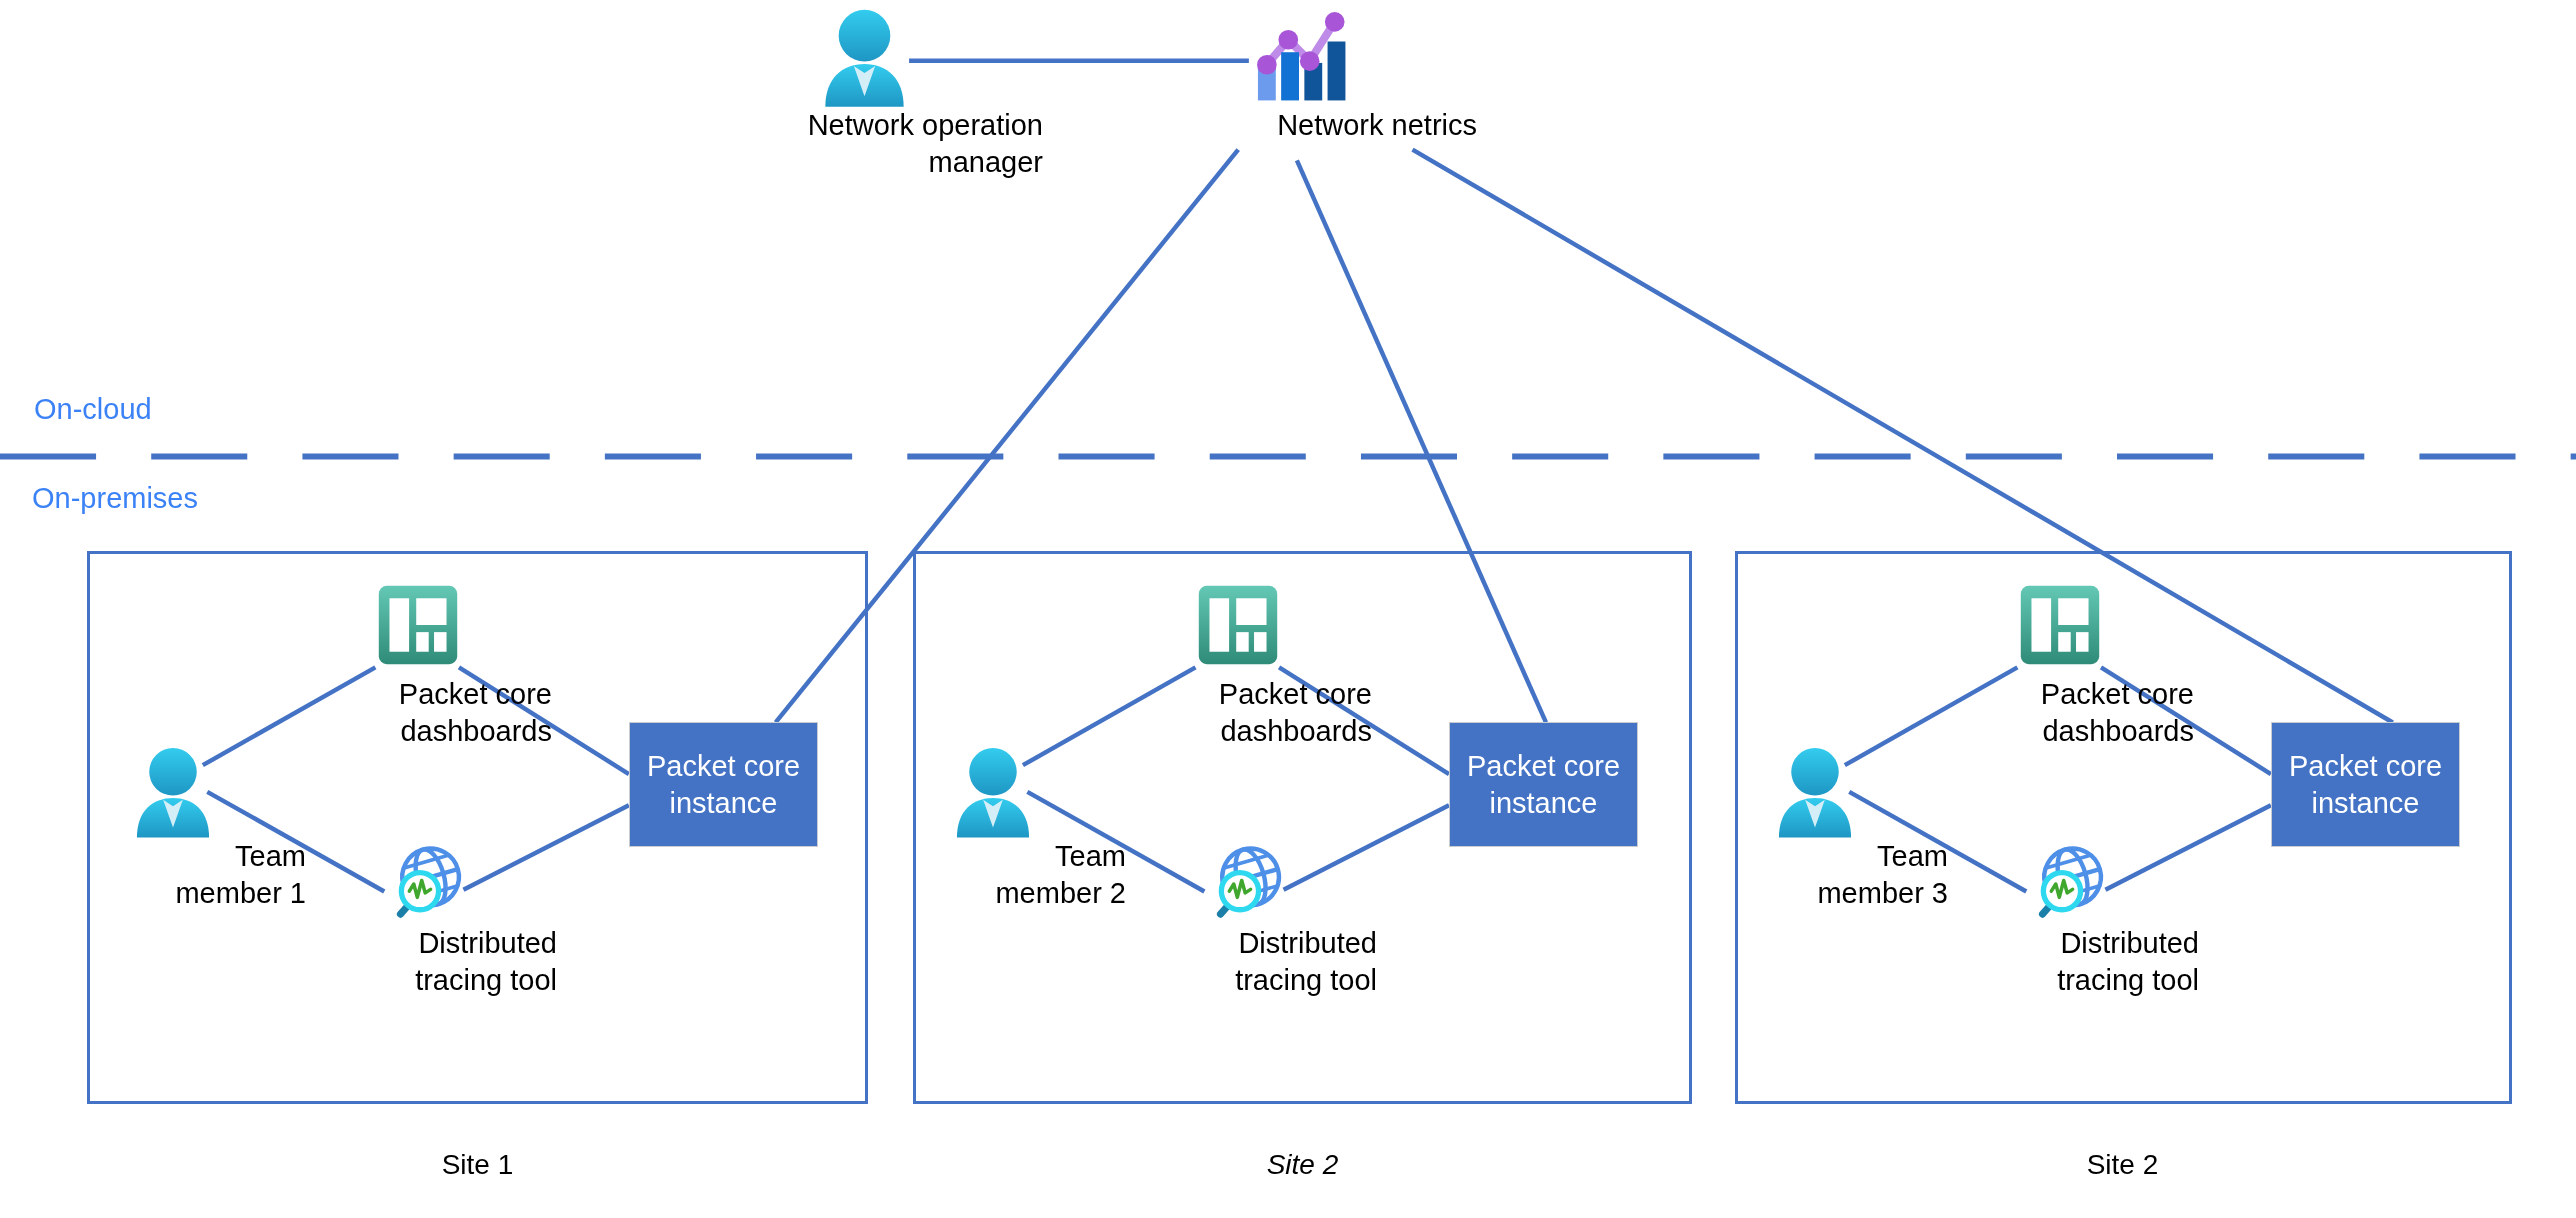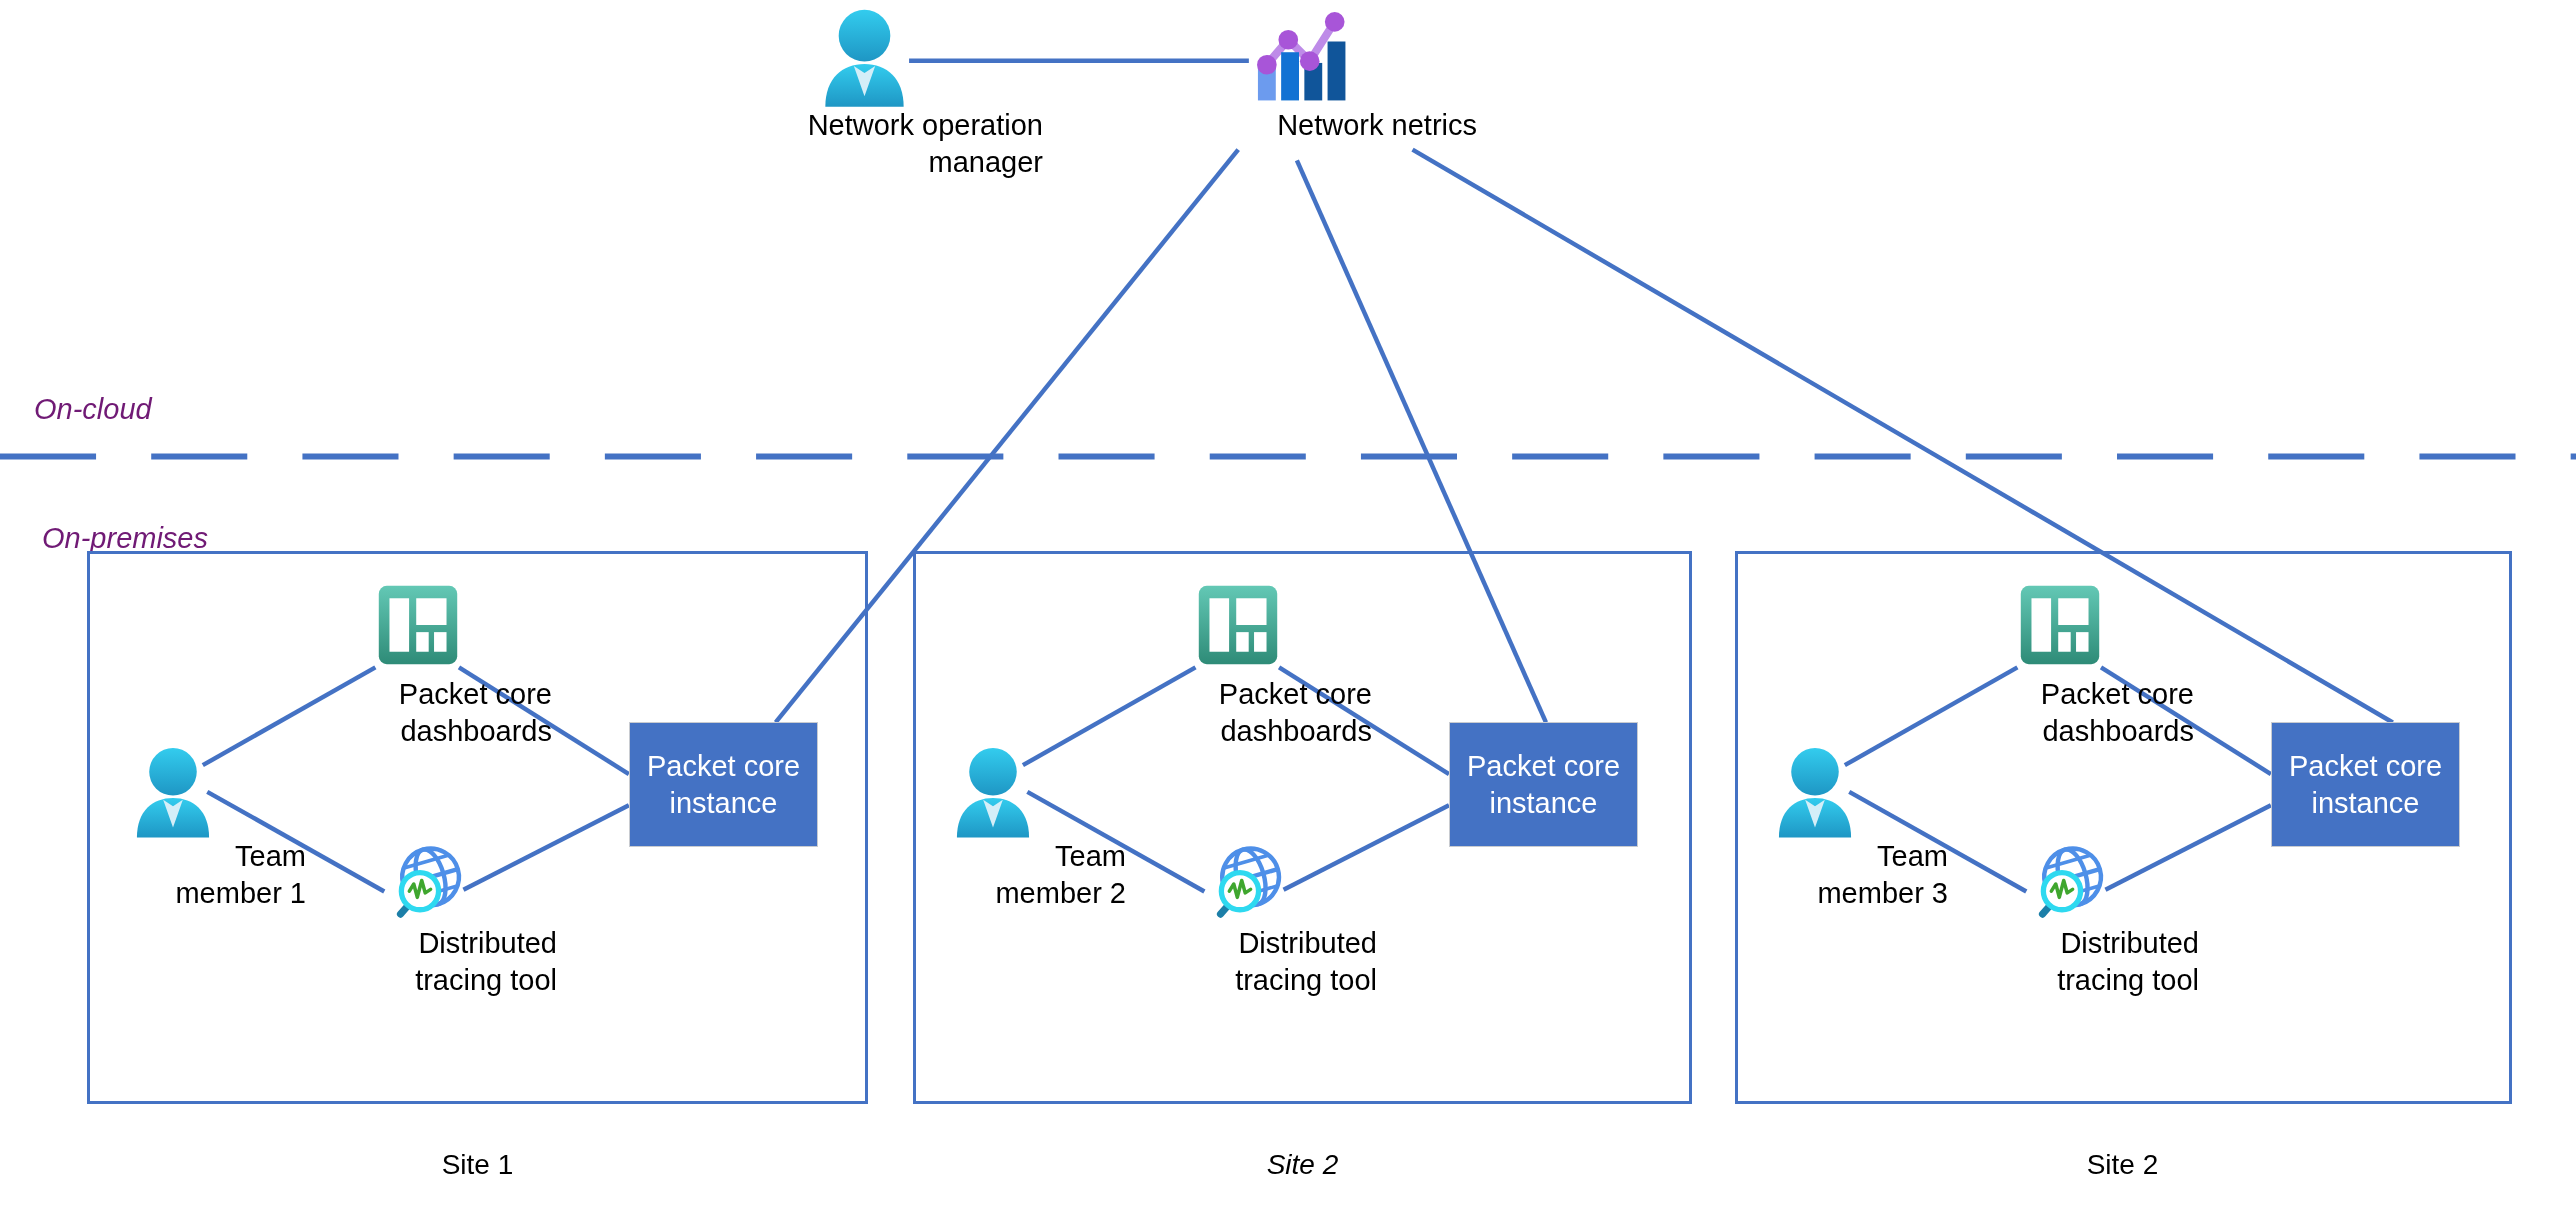--- a/index.html
+++ b/index.html
@@ -32,25 +32,24 @@
     position: absolute;
     text-align: right;
     color: #000000;
     font-size: 29px;
     line-height: 37px;
     white-space: pre-line;
     font-family: "Liberation Sans", sans-serif;
   }
   .zone-label {
     position: absolute;
-    color: #701a75;
+    color: #3b82f6;
     font-size: 29px;
     line-height: 36px;
     font-family: "Liberation Sans", sans-serif;
-    font-style: italic;
   }
   .site-box {
     position: absolute;
     border: 3.6px solid #4472C4;
     background: transparent;
     box-sizing: border-box;
   }
   .site-caption {
     position: absolute;
     text-align: center;
@@ -108,21 +107,21 @@
       <line x1="2074" y1="860" x2="2268" y2="750"></line>
       <line x1="2079" y1="890" x2="2278" y2="1002"></line>
       <line x1="2362" y1="750" x2="2553" y2="870"></line>
       <line x1="2367" y1="1000" x2="2553" y2="905"></line>
 
       <line x1="0" y1="513" x2="2896" y2="513" stroke-width="7" stroke-dasharray="108 62"></line>
     </g>
   </svg>
 
   <div class="zone-label" style="left:34px; top:391px;">On-cloud</div>
-  <div class="zone-label" style="left:42px; top:480px;margin-top:40px;">On-premises</div>
+  <div class="zone-label" style="left:32px; top:480px;">On-premises</div>
 
   <div class="node" style="left:820px; top:7.1px; width:89px; height:100px;">
     <svg class="icon-wrap" width="89" height="100" viewBox="0 0 100 112" xmlns="http://www.w3.org/2000/svg">
       <defs>
         <linearGradient id="pgradA" x1="0" y1="0" x2="0" y2="1">
           <stop offset="0" stop-color="#33CCEE"></stop>
           <stop offset="1" stop-color="#1E96C4"></stop>
         </linearGradient>
       </defs>
       <circle cx="50" cy="32" r="29" fill="url(#pgradA)"></circle>

